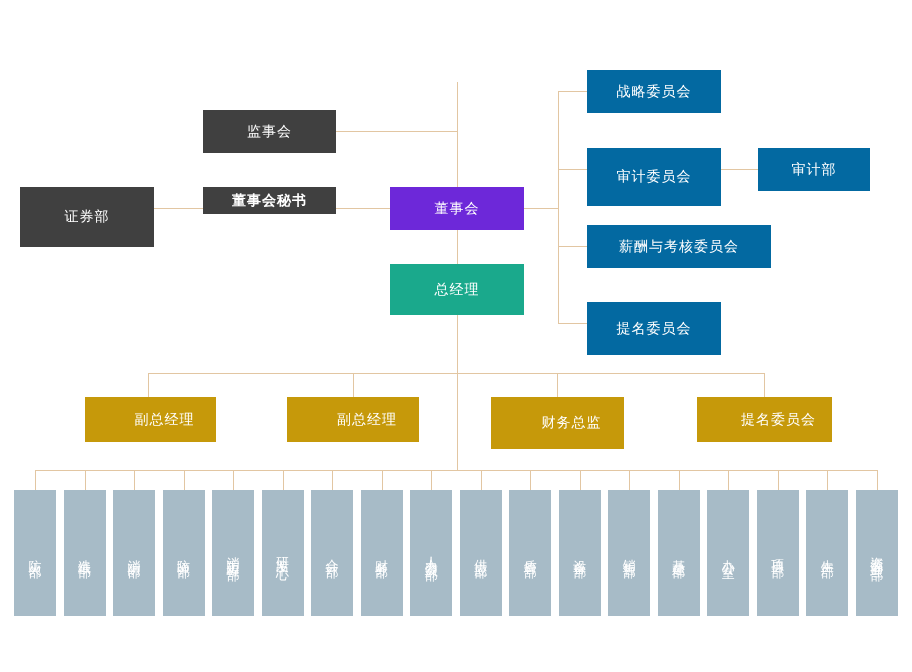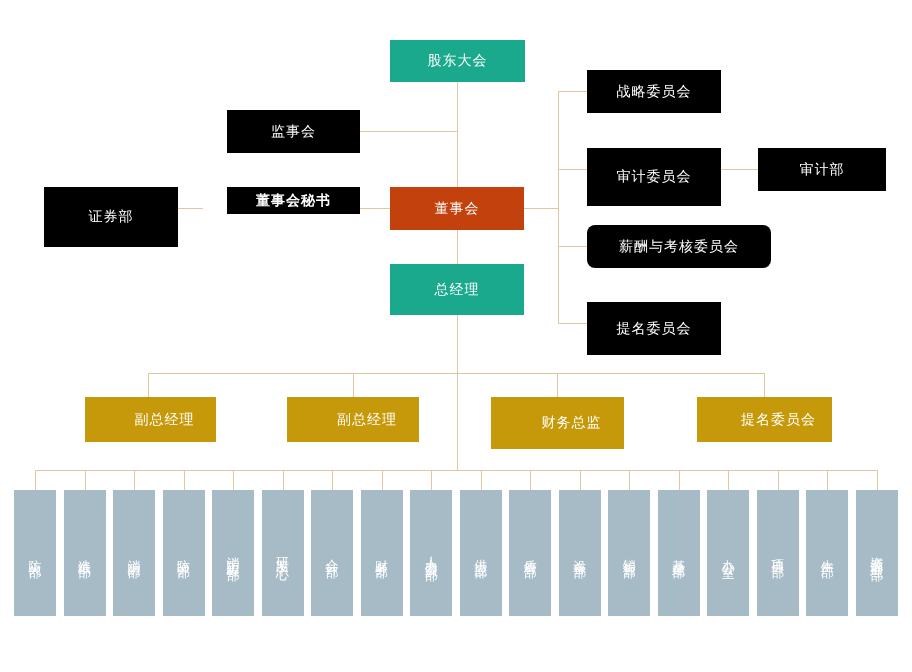--- a/index.html
+++ b/index.html
@@ -14,23 +14,23 @@
     position:absolute;
     display:flex;align-items:center;justify-content:center;
     color:#ffffff;
     font-size:14px;
     letter-spacing:1px;
     box-sizing:border-box;
     cursor:default;
     z-index:2;
   }
   .teal  {background:#1aa98c;}
-  .blue  {background:#c2410c;}
-  .steel {background:#000000;margin-left:24px;}
-  .orange{background:#000000;}
+  .blue  {background:#6d28d9;}
+  .steel {background:#404040;}
+  .orange{background:#0369a1;}
   .gold  {background:#c6990a;padding-left:28px;}
   .line{position:absolute;background:#e2c6a2;z-index:1;}
   .hline{height:1px;}
   .vline{width:1px;}
   #dept-row{
     position:absolute;
     left:14px;top:490px;width:884px;height:126px;
     display:flex;justify-content:space-between;
     z-index:2;
   }
@@ -84,39 +84,38 @@
   <div class="line vline" style="left:481px;top:470px;height:20px;"></div>
   <div class="line vline" style="left:530px;top:470px;height:20px;"></div>
   <div class="line vline" style="left:580px;top:470px;height:20px;"></div>
   <div class="line vline" style="left:629px;top:470px;height:20px;"></div>
   <div class="line vline" style="left:679px;top:470px;height:20px;"></div>
   <div class="line vline" style="left:728px;top:470px;height:20px;"></div>
   <div class="line vline" style="left:778px;top:470px;height:20px;"></div>
   <div class="line vline" style="left:827px;top:470px;height:20px;"></div>
   <div class="line vline" style="left:877px;top:470px;height:20px;"></div>
 
-  <div class="node teal" style="left:390px;top:40px;width:135px;height:42px;">股东大会</div>
 
   <div class="node steel" style="left:203px;top:110px;width:133px;height:43px;">监事会</div>
 
   <div class="node steel" style="left:20px;top:187px;width:134px;height:60px;">证券部</div>
 
   <div class="node steel" style="left:203px;top:187px;width:133px;height:27px;font-weight:bold;">董事会秘书</div>
 
   <div class="node blue" style="left:390px;top:187px;width:134px;height:43px;">董事会</div>
 
   <div class="node teal" style="left:390px;top:264px;width:134px;height:51px;">总经理</div>
 
   <div class="node orange" style="left:587px;top:70px;width:134px;height:43px;">战略委员会</div>
 
   <div class="node orange" style="left:587px;top:148px;width:134px;height:58px;">审计委员会</div>
 
-  <div class="node orange" style="left:758px;top:148px;width:128px;height:43px;">审计部</div>
+  <div class="node orange" style="left:758px;top:148px;width:112px;height:43px;">审计部</div>
 
-  <div class="node orange" style="left:587px;top:225px;width:184px;height:43px;border-radius:8px;">薪酬与考核委员会</div>
+  <div class="node orange" style="left:587px;top:225px;width:184px;height:43px;">薪酬与考核委员会</div>
 
   <div class="node orange" style="left:587px;top:302px;width:134px;height:53px;">提名委员会</div>
 
   <div class="node gold" style="left:85px;top:397px;width:131px;height:45px;">副总经理</div>
 
   <div class="node gold" style="left:287px;top:397px;width:132px;height:45px;">副总经理</div>
 
   <div class="node gold" style="left:491px;top:397px;width:133px;height:52px;">财务总监</div>
 
   <div class="node gold" style="left:697px;top:397px;width:135px;height:45px;">提名委员会</div>

